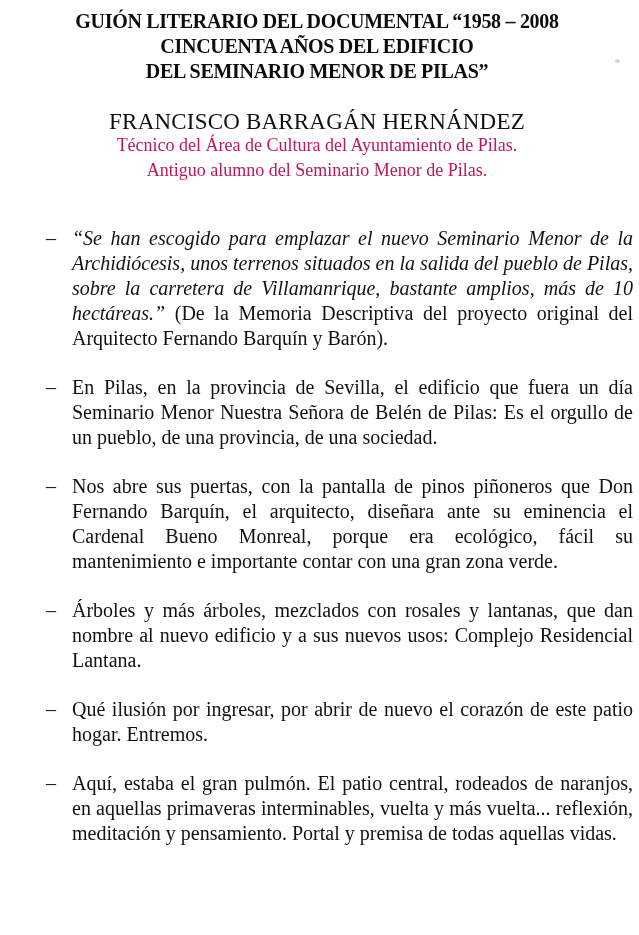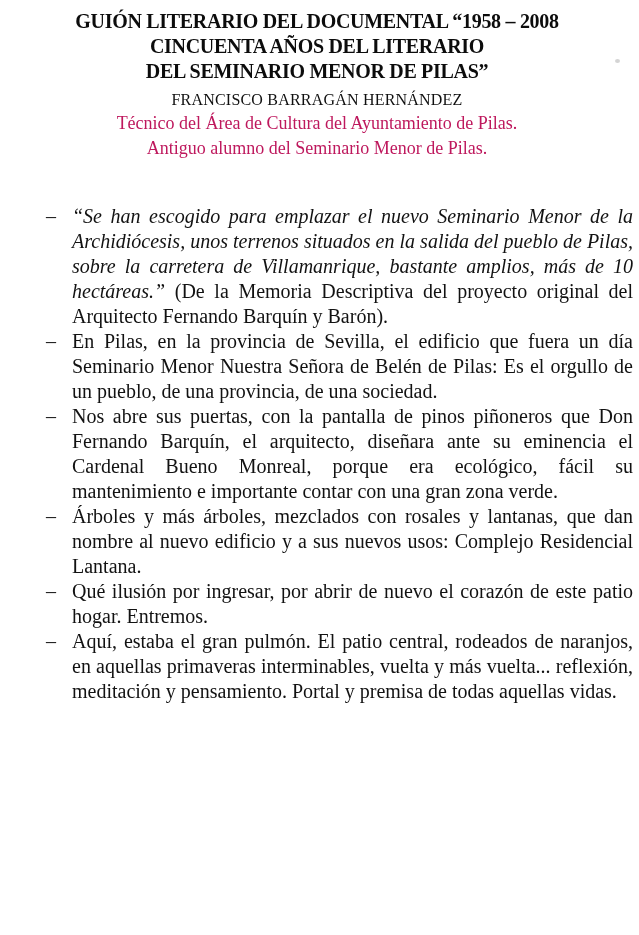--- a/index.html
+++ b/index.html
@@ -30,22 +30,22 @@
   }
   .title-line {
     font-weight: bold;
     font-size: 20px;
     line-height: 25px;
     letter-spacing: -0.3px;
     color: #0c0c0c;
     white-space: nowrap;
   }
   .author {
-    margin-top: 4px;
-    font-size: 16px;
+    margin-top: 26px;
+    font-size: 23px;
     line-height: 23px;
     letter-spacing: 0.2px;
     color: #101010;
     white-space: nowrap;
   }
   .role {
     font-size: 18px;
     line-height: 25px;
     color: #be185d;
     white-space: nowrap;
@@ -54,20 +54,21 @@
   .bullets {
     margin-top: 43px;
     font-size: 20px;
     line-height: 25px;
     text-align: justify;
     color: #121212;
   }
   .b {
     padding-left: 26px;
     text-indent: -26px;
+    margin-top: 24px;
   }
   .dash {
     display: inline-block;
     width: 26px;
     text-indent: 0;
   }
   .it {
     font-style: italic;
   }
   
@@ -85,21 +86,21 @@
 </head>
 <body>
 
 <div class="page">
   <div class="speck"></div>
 
   <div class="content">
 
     <div class="header">
       <div class="title-line">GUIÓN LITERARIO DEL DOCUMENTAL “1958 – 2008</div>
-      <div class="title-line">CINCUENTA AÑOS DEL LITERARIO</div>
+      <div class="title-line">CINCUENTA AÑOS DEL EDIFICIO</div>
       <div class="title-line">DEL SEMINARIO MENOR DE PILAS”</div>
 
       <div class="author">FRANCISCO BARRAGÁN HERNÁNDEZ</div>
       <div class="role">Técnico del Área de Cultura del Ayuntamiento de Pilas.</div>
       <div class="role">Antiguo alumno del Seminario Menor de Pilas.</div>
     </div>
 
     <div class="bullets">
 
       <div class="b">

